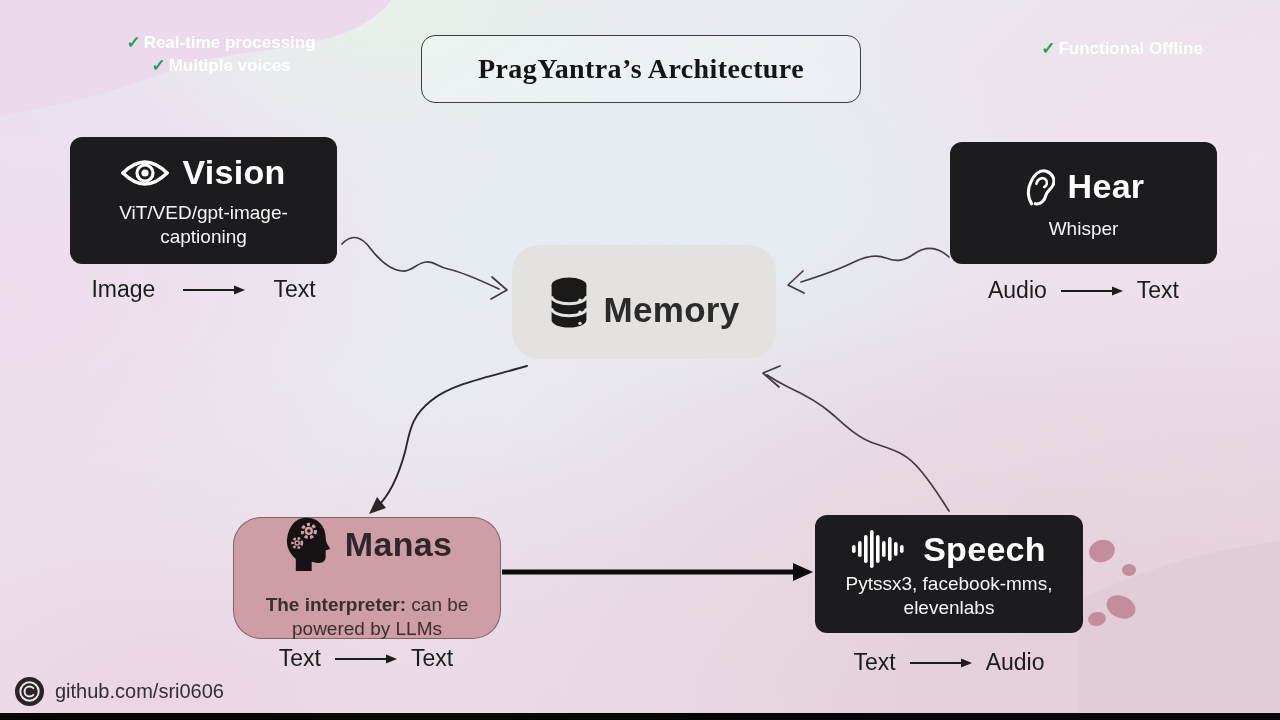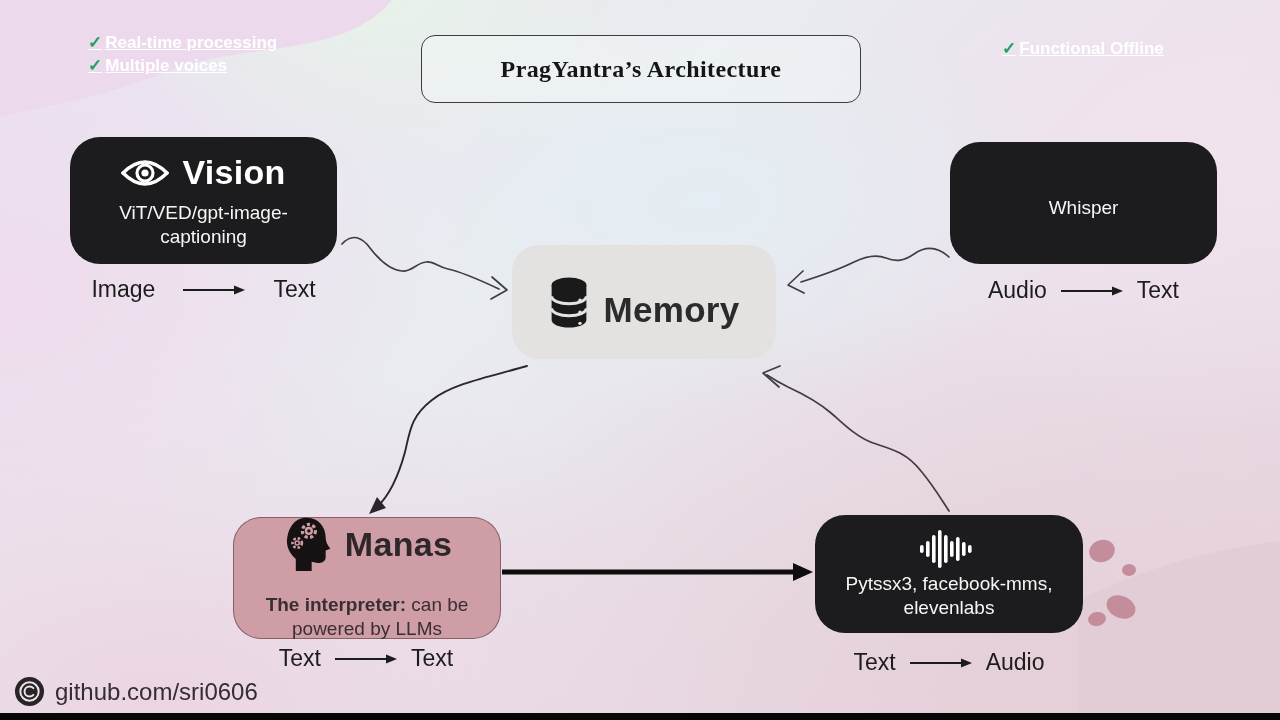--- a/index.html
+++ b/index.html
@@ -19,30 +19,30 @@
   .arrows{position:absolute; inset:0; pointer-events:none; z-index:6;}
 
   .title-box{
     position:absolute; left:421px; top:35px; width:438px; height:66px;
     border:1.6px solid #3d3d3d; border-radius:14px;
     background:rgba(250,252,253,0.30);
     display:flex; align-items:center; justify-content:center; z-index:5;
   }
   .title-box h1{
     margin:0; font-family:"Liberation Serif", serif; font-weight:700;
-    font-size:24px; color:#151515; letter-spacing:0.4px;
+    font-size:28px; color:#151515; letter-spacing:0.4px;
   }
 
-  .badges{position:absolute; z-index:5; text-align:left; color:#ffffff;
-    font-weight:700; font-size:17px; line-height:23px;text-decoration:underline;}
+  .badges{position:absolute; z-index:5; text-align:center; color:#ffffff;
+    font-weight:700; font-size:17px; line-height:23px;}
   .badges-left{left:88px; top:31px; width:266px;}
   .badges-right{left:1002px; top:37px; width:240px;}
   .check{color:var(--accent_green,#1da35e); font-weight:700; margin-right:3px;}
 
-  .node{position:absolute; border-radius:30px; display:flex; flex-direction:column;
+  .node{position:absolute; border-radius:12px; display:flex; flex-direction:column;
     align-items:center; justify-content:center; text-align:center; z-index:5;}
   .node--dark{background:var(--dark_box,#1c1c1e); color:#ffffff;}
   .node-head{display:flex; align-items:center; justify-content:center; gap:13px;}
   .node-title{font-weight:700; font-size:34px; letter-spacing:0.3px;}
   .node-sub{font-size:19px; line-height:1.22; color:#f7f6f6; margin-top:9px;}
 
   .node-vision{left:70px;  top:137px; width:267px; height:127px;}
   .node-hear  {left:950px; top:142px; width:267px; height:122px;}
   .node-memory{left:512px; top:245px; width:264px; height:114px;
     background:var(--memory_box,#e4e2e1); color:#2b2b2b; border-radius:27px;}
@@ -58,21 +58,21 @@
   .sub-bold{font-weight:700;}
 
   .io{position:absolute; z-index:5; display:flex; align-items:center;
     justify-content:center; gap:12px; font-size:23px; color:#1c1c1c;}
   .io-vision{left:70px;  top:276px; width:267px;gap:26px;}
   .io-hear  {left:950px; top:277px; width:267px;}
   .io-manas {left:233px; top:645px; width:266px;}
   .io-speech{left:815px; top:649px; width:268px;}
 
   .footer{position:absolute; left:14px; top:676px; z-index:5;
-    display:flex; align-items:center; gap:10px; font-size:24px; color:#332e31;}
+    display:flex; align-items:center; gap:10px; font-size:20px; color:#332e31;}
 
   .bottom-bar{position:absolute; left:0; bottom:0; width:1280px; height:7px;
     background:#070707; z-index:7;}
 
   .icon{display:inline-flex; align-items:center; justify-content:center;}
 </style>
 </head>
 <body>
 
 <div class="stage">
@@ -117,20 +117,29 @@
   <div class="io io-vision">
     <span>Image</span>
     <svg width="66" height="12" viewBox="0 0 66 12">
         <line x1="2" y1="6" x2="53" y2="6" stroke="#1c1c1c" stroke-width="1.8"></line>
         <polygon points="53,1.6 64,6 53,10.4" fill="#1c1c1c"></polygon>
       </svg>
     <span>Text</span>
   </div>
 
   <div class="node node--dark node-hear">
+    <div class="node-head">
+      <span class="icon">
+        <svg width="32" height="42" viewBox="0 0 30 40" fill="none" stroke="#fff" stroke-linecap="round">
+          <path d="M8,36 C4,30 4,22 7,16 C10,8 16,3 22,5 C28,7 30.5,13 28.5,18 C26.5,22 22.5,24 21.5,28 C20.5,33 16.5,37 11.5,36" stroke-width="2.9"></path>
+          <path d="M12.5,17 C13.5,12 18.5,10 21.5,13 C23.5,15.5 22.5,19 20,20" stroke-width="2.4"></path>
+        </svg>
+      </span>
+      <span class="node-title">Hear</span>
+    </div>
     <div class="node-sub">Whisper</div>
   </div>
   <div class="io io-hear">
     <span>Audio</span>
     <svg width="66" height="12" viewBox="0 0 66 12">
         <line x1="2" y1="6" x2="53" y2="6" stroke="#1c1c1c" stroke-width="1.8"></line>
         <polygon points="53,1.6 64,6 53,10.4" fill="#1c1c1c"></polygon>
       </svg>
     <span>Text</span>
   </div>
@@ -186,20 +195,21 @@
           <rect x="6" y="12" width="3.6" height="16" rx="1.8"></rect>
           <rect x="12" y="6" width="3.6" height="28" rx="1.8"></rect>
           <rect x="18" y="1" width="3.6" height="38" rx="1.8"></rect>
           <rect x="24" y="6" width="3.6" height="28" rx="1.8"></rect>
           <rect x="30" y="12" width="3.6" height="16" rx="1.8"></rect>
           <rect x="36" y="8" width="3.6" height="24" rx="1.8"></rect>
           <rect x="42" y="13" width="3.6" height="14" rx="1.8"></rect>
           <rect x="48" y="16" width="3.6" height="8" rx="1.8"></rect>
         </svg>
       </span>
+      <span class="node-title">Speech</span>
     </div>
     <div class="node-sub">Pytssx3, facebook-mms, elevenlabs</div>
   </div>
   <div class="io io-speech">
     <span>Text</span>
     <svg width="66" height="12" viewBox="0 0 66 12">
         <line x1="2" y1="6" x2="53" y2="6" stroke="#1c1c1c" stroke-width="1.8"></line>
         <polygon points="53,1.6 64,6 53,10.4" fill="#1c1c1c"></polygon>
       </svg>
     <span>Audio</span>

